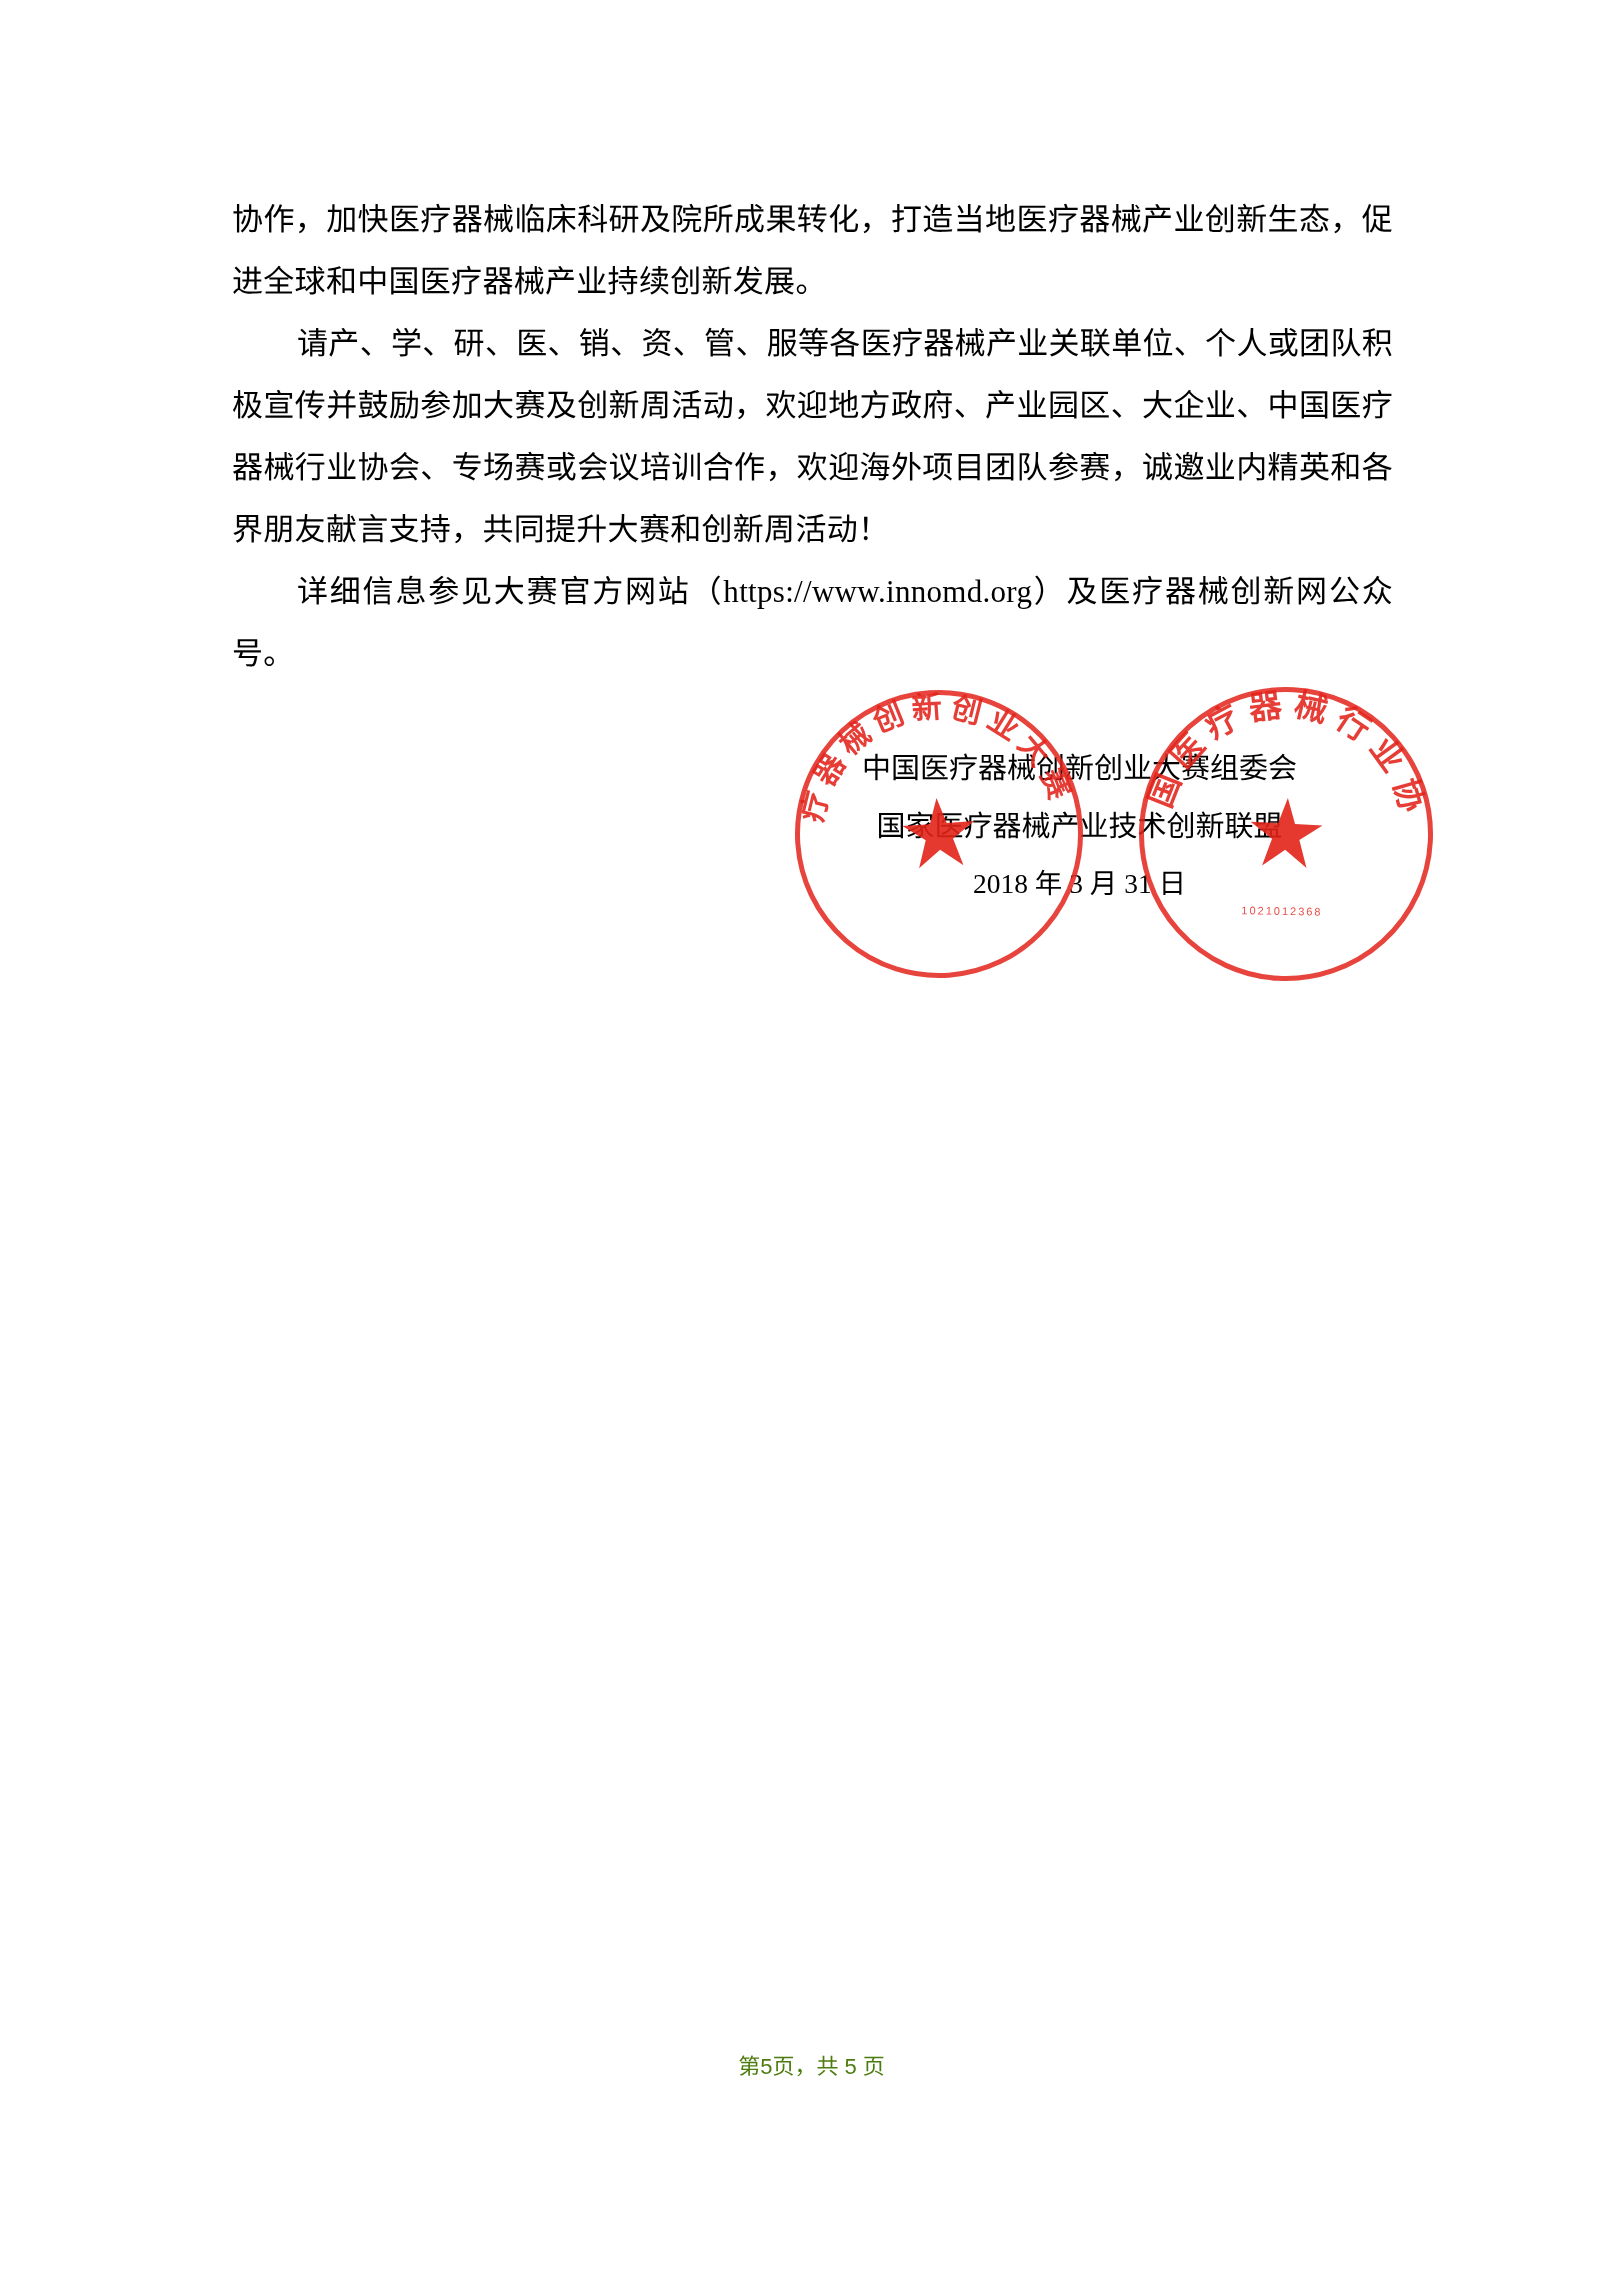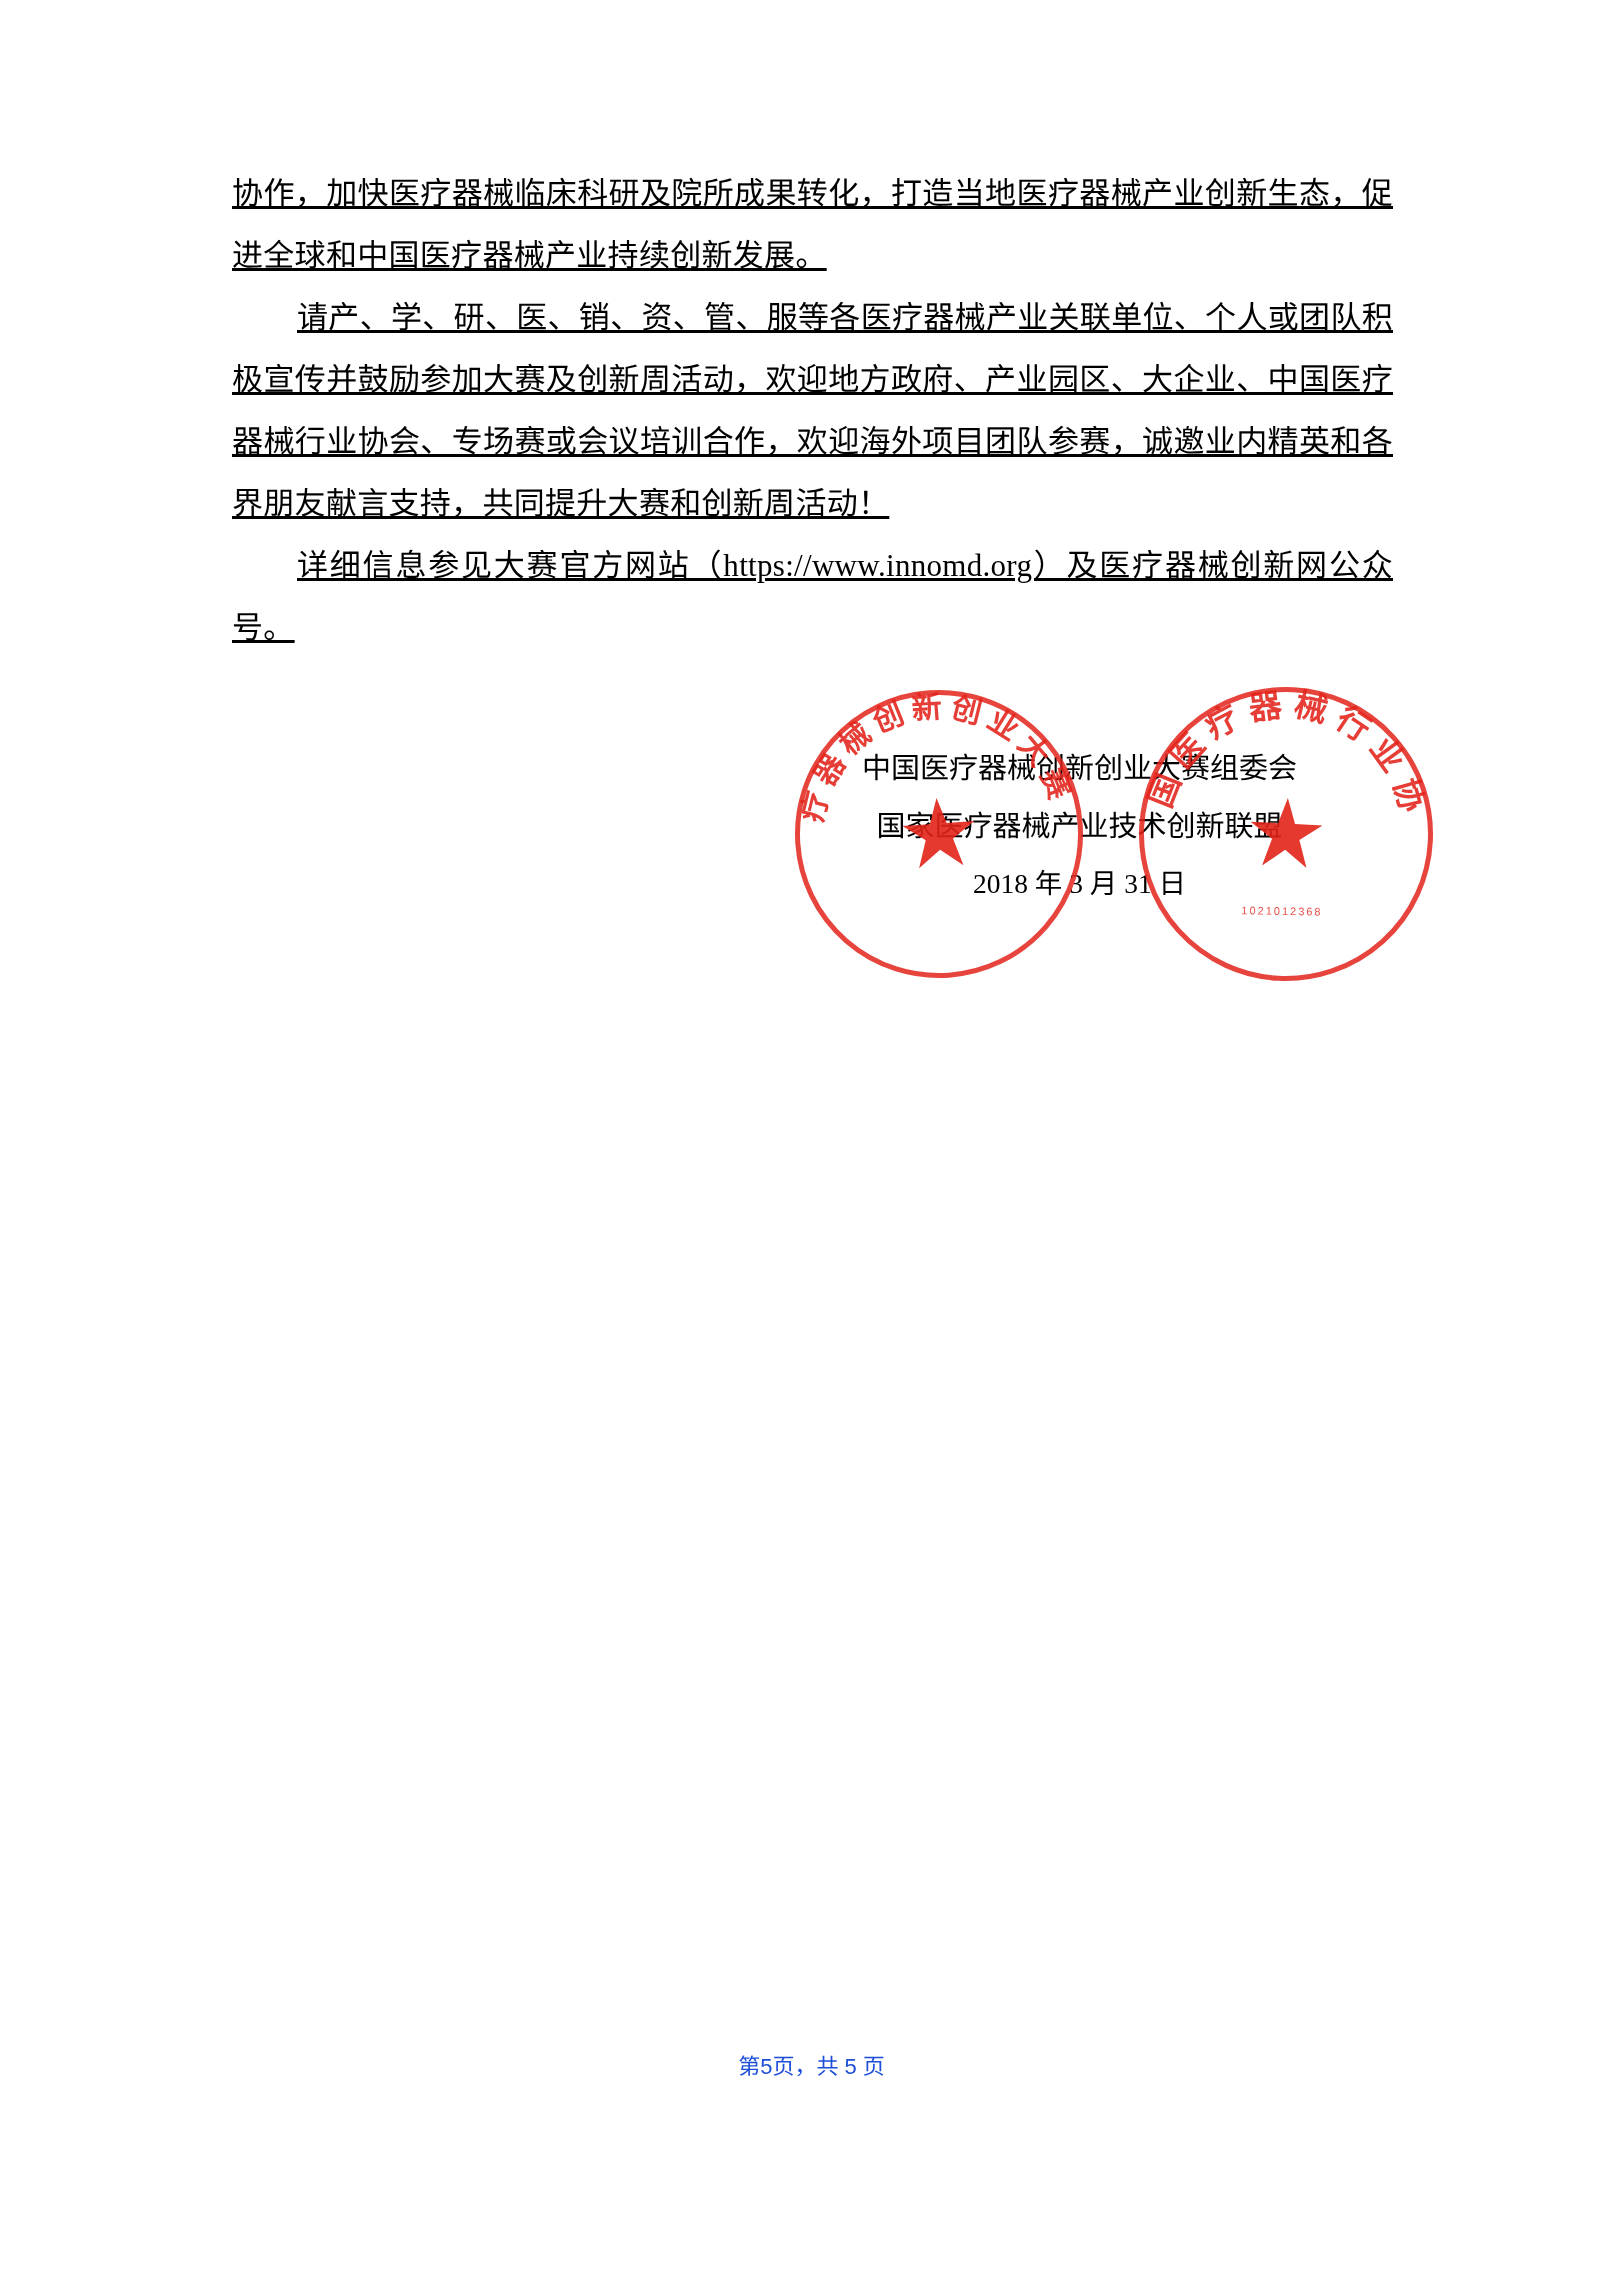--- a/index.html
+++ b/index.html
@@ -20,23 +20,22 @@
     position: absolute;
     left: 0; top: 0;
     width: 1623px;
     height: 2295px;
     background: #ffffff;
   }
 
   .content {
     position: absolute;
     left: 232px;
-    top: 163px;
+    top: 189px;
     width: 1161px;
-    text-decoration: underline;
   }
 
   p.para {
     margin: 0 0 0 0;
     font-size: 31px;
     line-height: 62px;
     text-align: justify;
     text-justify: inter-ideograph;
     letter-spacing: 0.3px;
   }
@@ -136,21 +135,21 @@
 
   
   .footer {
     position: absolute;
     left: 0;
     top: 2048px;
     width: 1623px;
     text-align: center;
     font-size: 22px;
     font-family: "Liberation Sans", sans-serif;
-    color: #1d4ed8;
+    color: #4d7c0f;
   }
 </style>
 </head>
 <body>
 
 <div class="page">
 
   <div class="content">
     <p class="para">协作，加快医疗器械临床科研及院所成果转化，打造当地医疗器械产业创新生态，促进全球和中国医疗器械产业持续创新发展。</p>
     <p class="para indent">请产、学、研、医、销、资、管、服等各医疗器械产业关联单位、个人或团队积极宣传并鼓励参加大赛及创新周活动，欢迎地方政府、产业园区、大企业、中国医疗器械行业协会、专场赛或会议培训合作，欢迎海外项目团队参赛，诚邀业内精英和各界朋友献言支持，共同提升大赛和创新周活动！</p>

